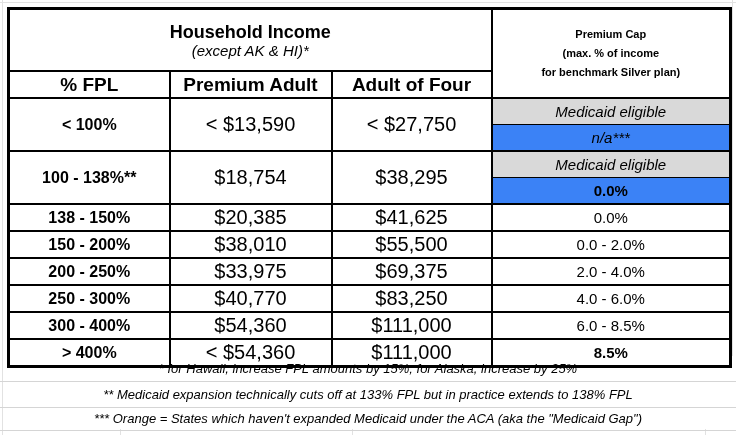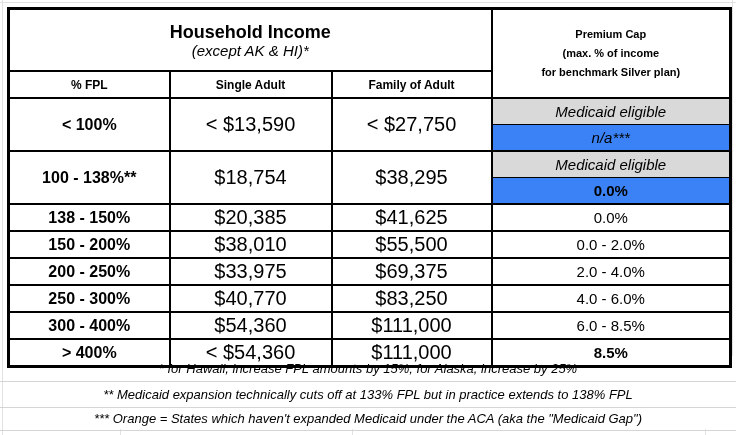--- a/index.html
+++ b/index.html
@@ -45,21 +45,21 @@
     white-space: nowrap;
   }
   .h-income       { height: 60px; }
   .h-colhead      { height: 25px; }
   .h-sub          { height: 25px; }
   .h-data         { height: 25px; }
 
   .income-title   { font-size: 18px; font-weight: bold; line-height: 22px; }
   .income-sub     { font-size: 15px; font-style: italic; line-height: 16px; }
   .pcap-cell      { font-size: 11px; font-weight: bold; line-height: 19px; white-space: normal; }
-  .colhead        { font-size: 12px; font-weight: bold; }
+  .colhead        { font-size: 19px; font-weight: bold; }
   .fpl            { font-size: 16px; font-weight: bold; }
   .money          { font-size: 20px; }
   .capval         { font-size: 15px; }
   .capval.bold    { font-weight: bold; }
   .gray-cell {
     background: #d9d9d9;
     font-size: 15px;
     font-style: italic;
     border-bottom-width: 1px !important;
     margin-left: 32px;
@@ -118,22 +118,22 @@
       </td>
       <td class="pcap-cell" rowspan="2">
         <div>Premium Cap</div>
         <div>(max. % of income</div>
         <div>for benchmark Silver plan)</div>
       </td>
     </tr>
 
     <tr>
       <td class="h-colhead colhead">% FPL</td>
-      <td class="h-colhead colhead">Single Adult</td>
-      <td class="h-colhead colhead">Family of Adult</td>
+      <td class="h-colhead colhead">Premium Adult</td>
+      <td class="h-colhead colhead">Adult of Four</td>
     </tr>
 
     <tr>
       <td class="h-sub fpl" rowspan="2">&lt; 100%</td>
       <td class="h-sub money" rowspan="2">&lt; $13,590</td>
       <td class="h-sub money" rowspan="2">&lt; $27,750</td>
       <td class="h-sub gray-cell">Medicaid eligible</td>
     </tr>
     <tr>
       <td class="h-sub orange-cell italic">n/a***</td>

